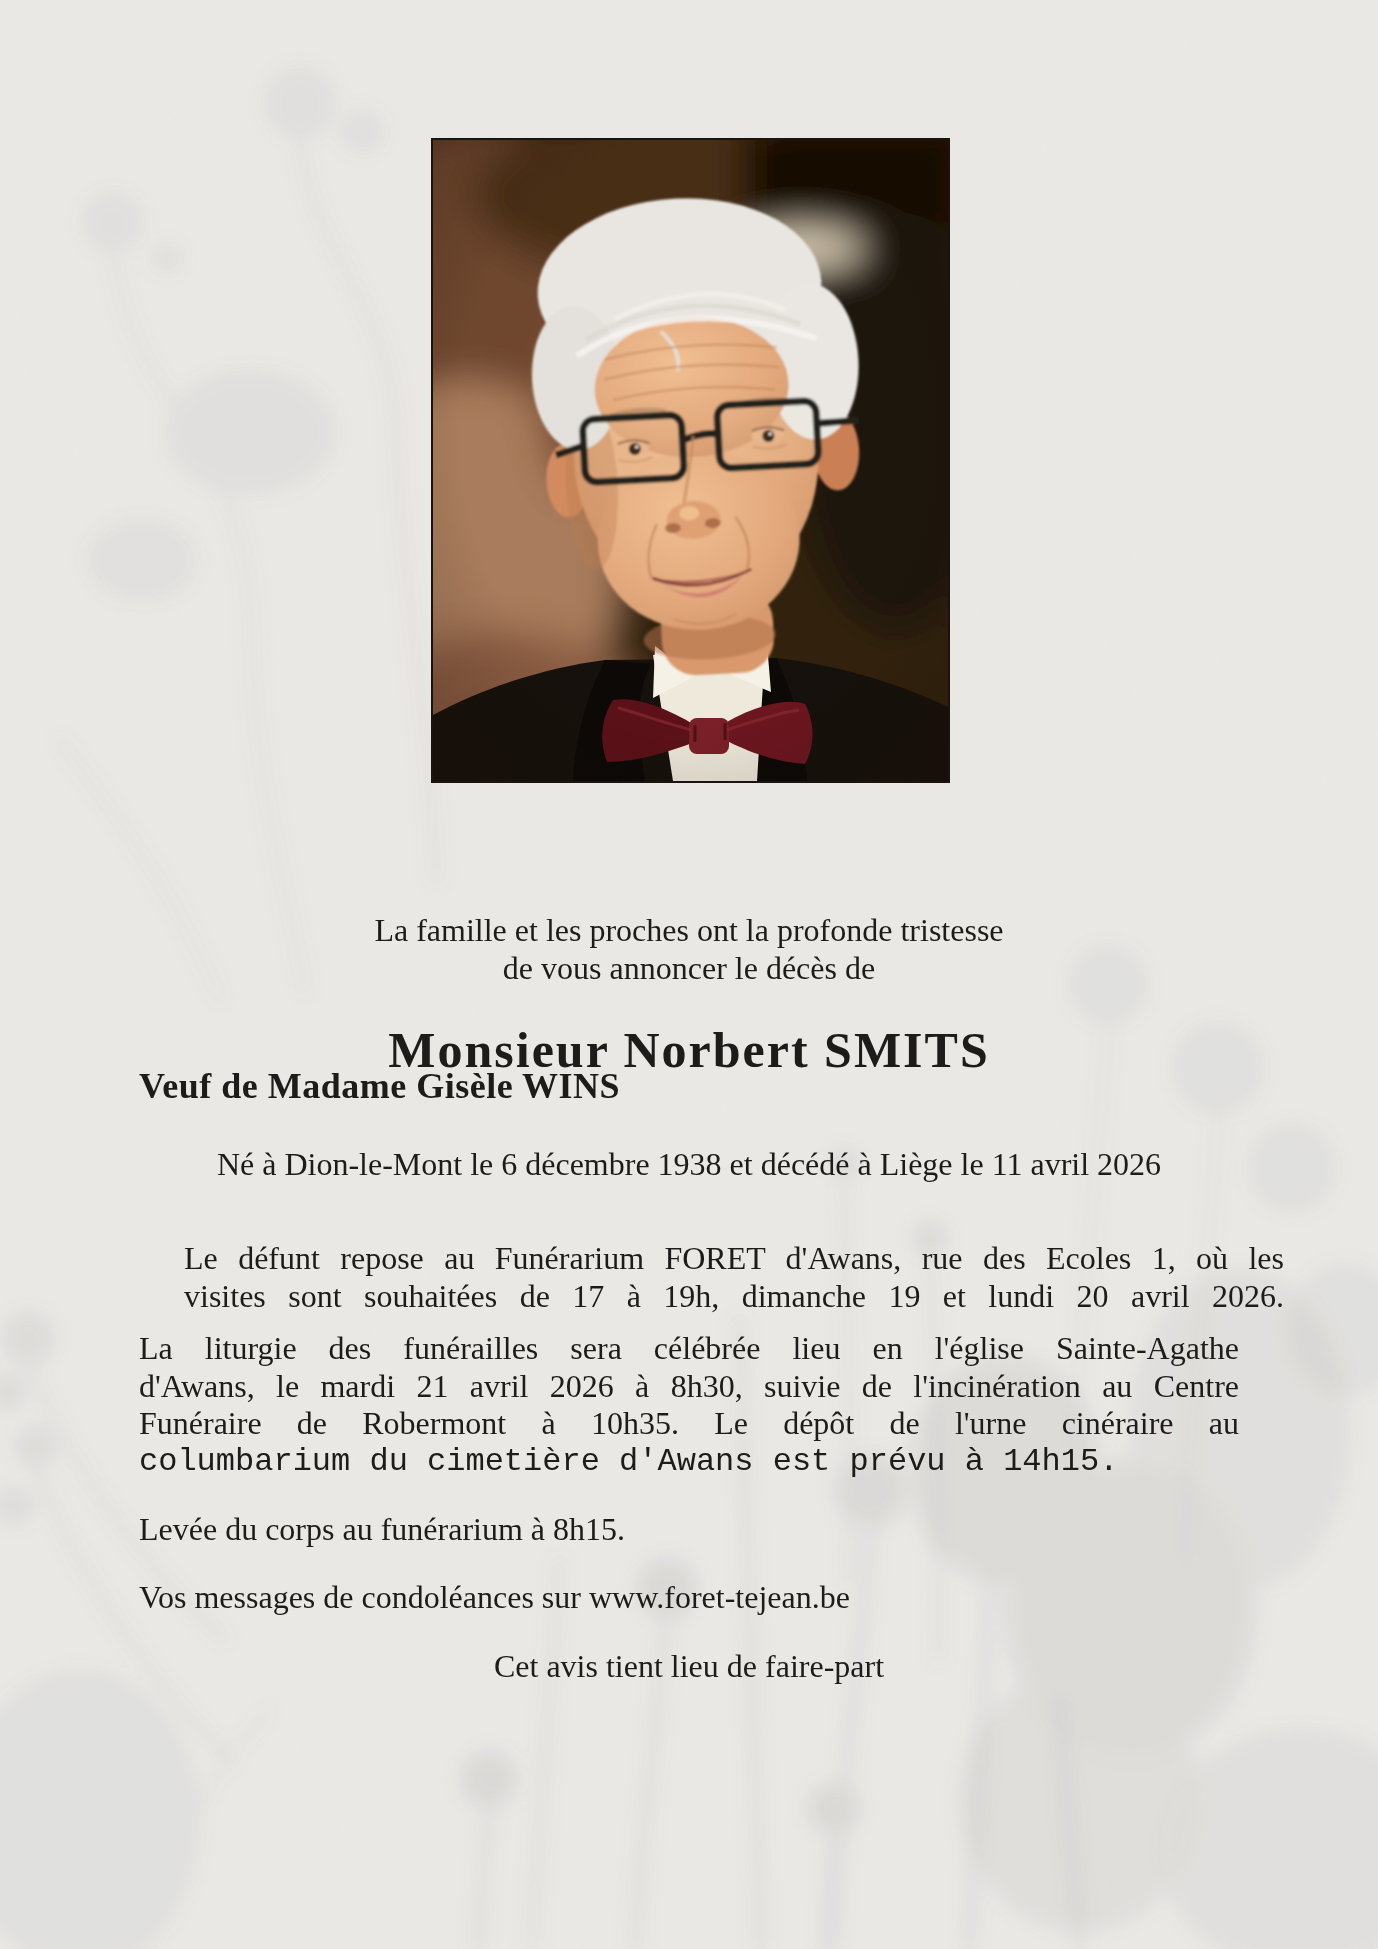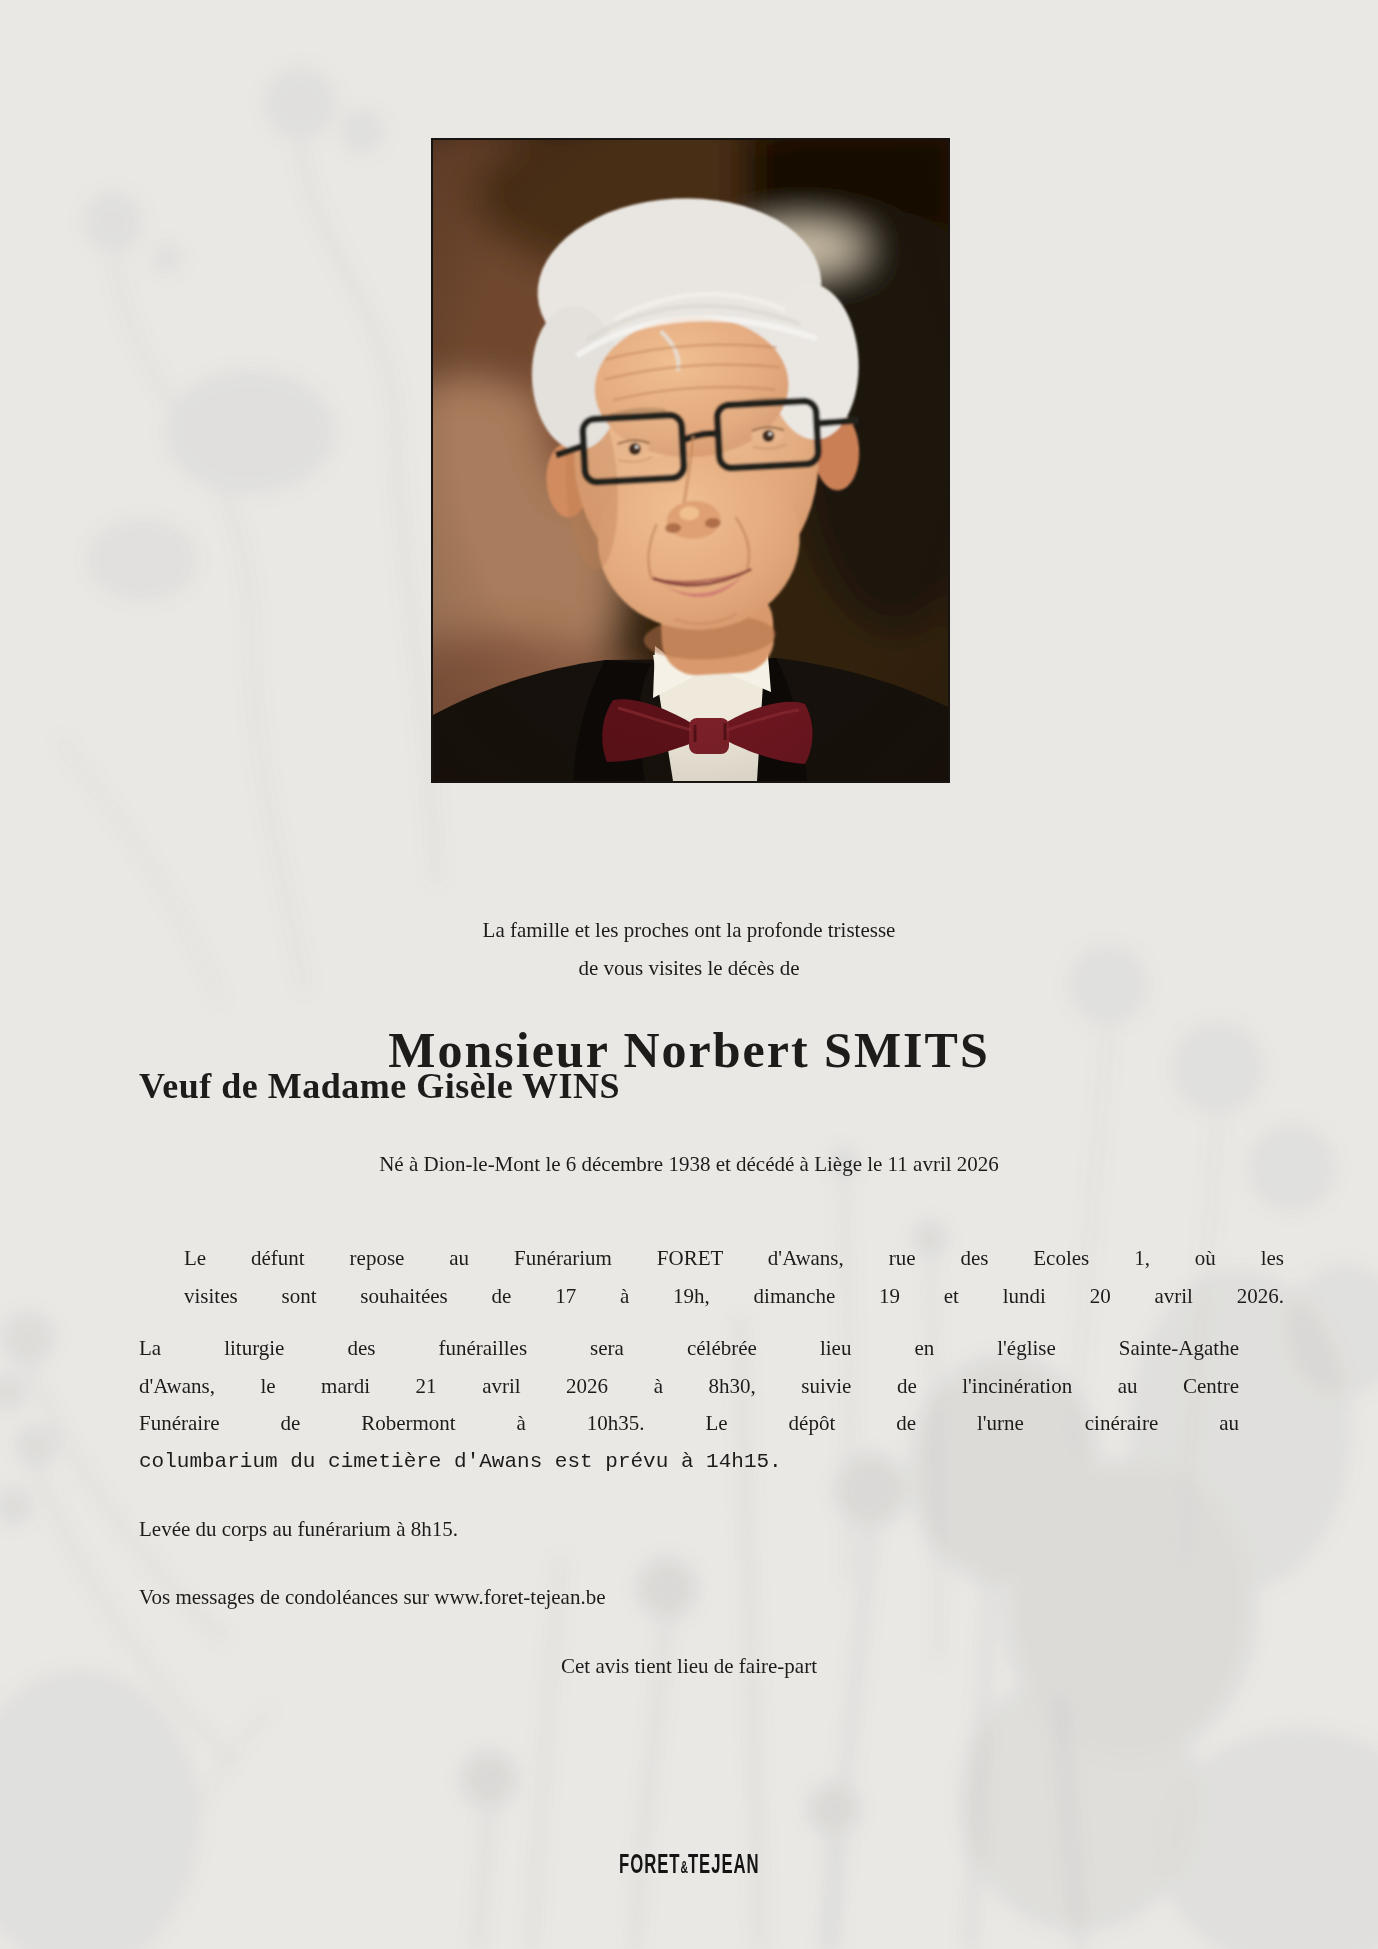--- a/index.html
+++ b/index.html
@@ -14,21 +14,21 @@
   }
   .layer{position:absolute;inset:0;pointer-events:none;}
   .layer svg{display:block;width:100%;height:100%;}
 
   .photo-frame{
     position:absolute;left:431px;top:138px;width:515px;height:641px;
     border:2px solid #181412;background:#2a1b10;box-sizing:content-box;
   }
   .photo-frame svg{display:block;width:515px;height:641px;}
 
-  .tblock{position:absolute;left:139px;width:1100px;font-size:21px;line-height:37.5px;}
+  .tblock{position:absolute;left:139px;width:1100px;font-size:32px;line-height:37.5px;}
   .center{text-align:center;}
   .jline{text-align:justify;text-align-last:justify;}
   .jlast{text-align:left;font-family:Liberation Mono, monospace;}
 
   .intro{top:912px;}
   .name{top:1017px;font-size:50px;line-height:50px;font-weight:bold;text-align:center;letter-spacing:2px;margin-top:8px;}
   .widow{top:1068px;font-size:36px;line-height:36px;font-weight:bold;letter-spacing:0.5px;}
   .birth{top:1146px;}
   .repose{top:1240px;margin-left:45px;}
   .ceremony{top:1330px;}
@@ -259,21 +259,21 @@
         <path d="M366,570 C348,572 318,582 294,590" stroke="#8f2f36" stroke-width="3" fill="none" opacity="0.6"></path>
         <path d="M262,585 L262,602 M292,583 L292,600" stroke="#3f0a0f" stroke-width="3" opacity="0.7"></path>
       </g>
 
       <rect width="515" height="641" fill="url(#gvig)"></rect>
     </svg>
   </div>
 
   <div class="tblock intro center">
     <div>La famille et les proches ont la profonde tristesse</div>
-    <div>de vous visites le décès de</div>
+    <div>de vous annoncer le décès de</div>
   </div>
 
   <div class="tblock name">Monsieur Norbert SMITS</div>
   <div class="tblock widow">Veuf de Madame Gisèle WINS</div>
 
   <div class="tblock birth center">Né à Dion-le-Mont le 6 décembre 1938 et décédé à Liège le 11 avril 2026</div>
 
   <div class="tblock repose">
     <div class="jline">Le défunt repose au Funérarium FORET d'Awans, rue des Ecoles 1, où les</div>
     <div class="jline">visites sont souhaitées de 17 à 19h, dimanche 19 et lundi 20 avril 2026.</div>
@@ -285,17 +285,14 @@
     <div class="jline">Funéraire de Robermont à 10h35. Le dépôt de l'urne cinéraire au</div>
     <div class="jlast">columbarium du cimetière d'Awans est prévu à 14h15.</div>
   </div>
 
   <div class="tblock levee">Levée du corps au funérarium à 8h15.</div>
 
   <div class="tblock fairepart center">Cet avis tient lieu de faire-part</div>
 
   <div class="tblock condol">Vos messages de condoléances sur www.foret-tejean.be</div>
 
-  <div class="logo">
-    <span class="logo-inner"><span>FORET</span><span class="amp">&amp;</span><span>TEJEAN</span></span>
-  </div>
 
 </div>
 
 </body></html>

